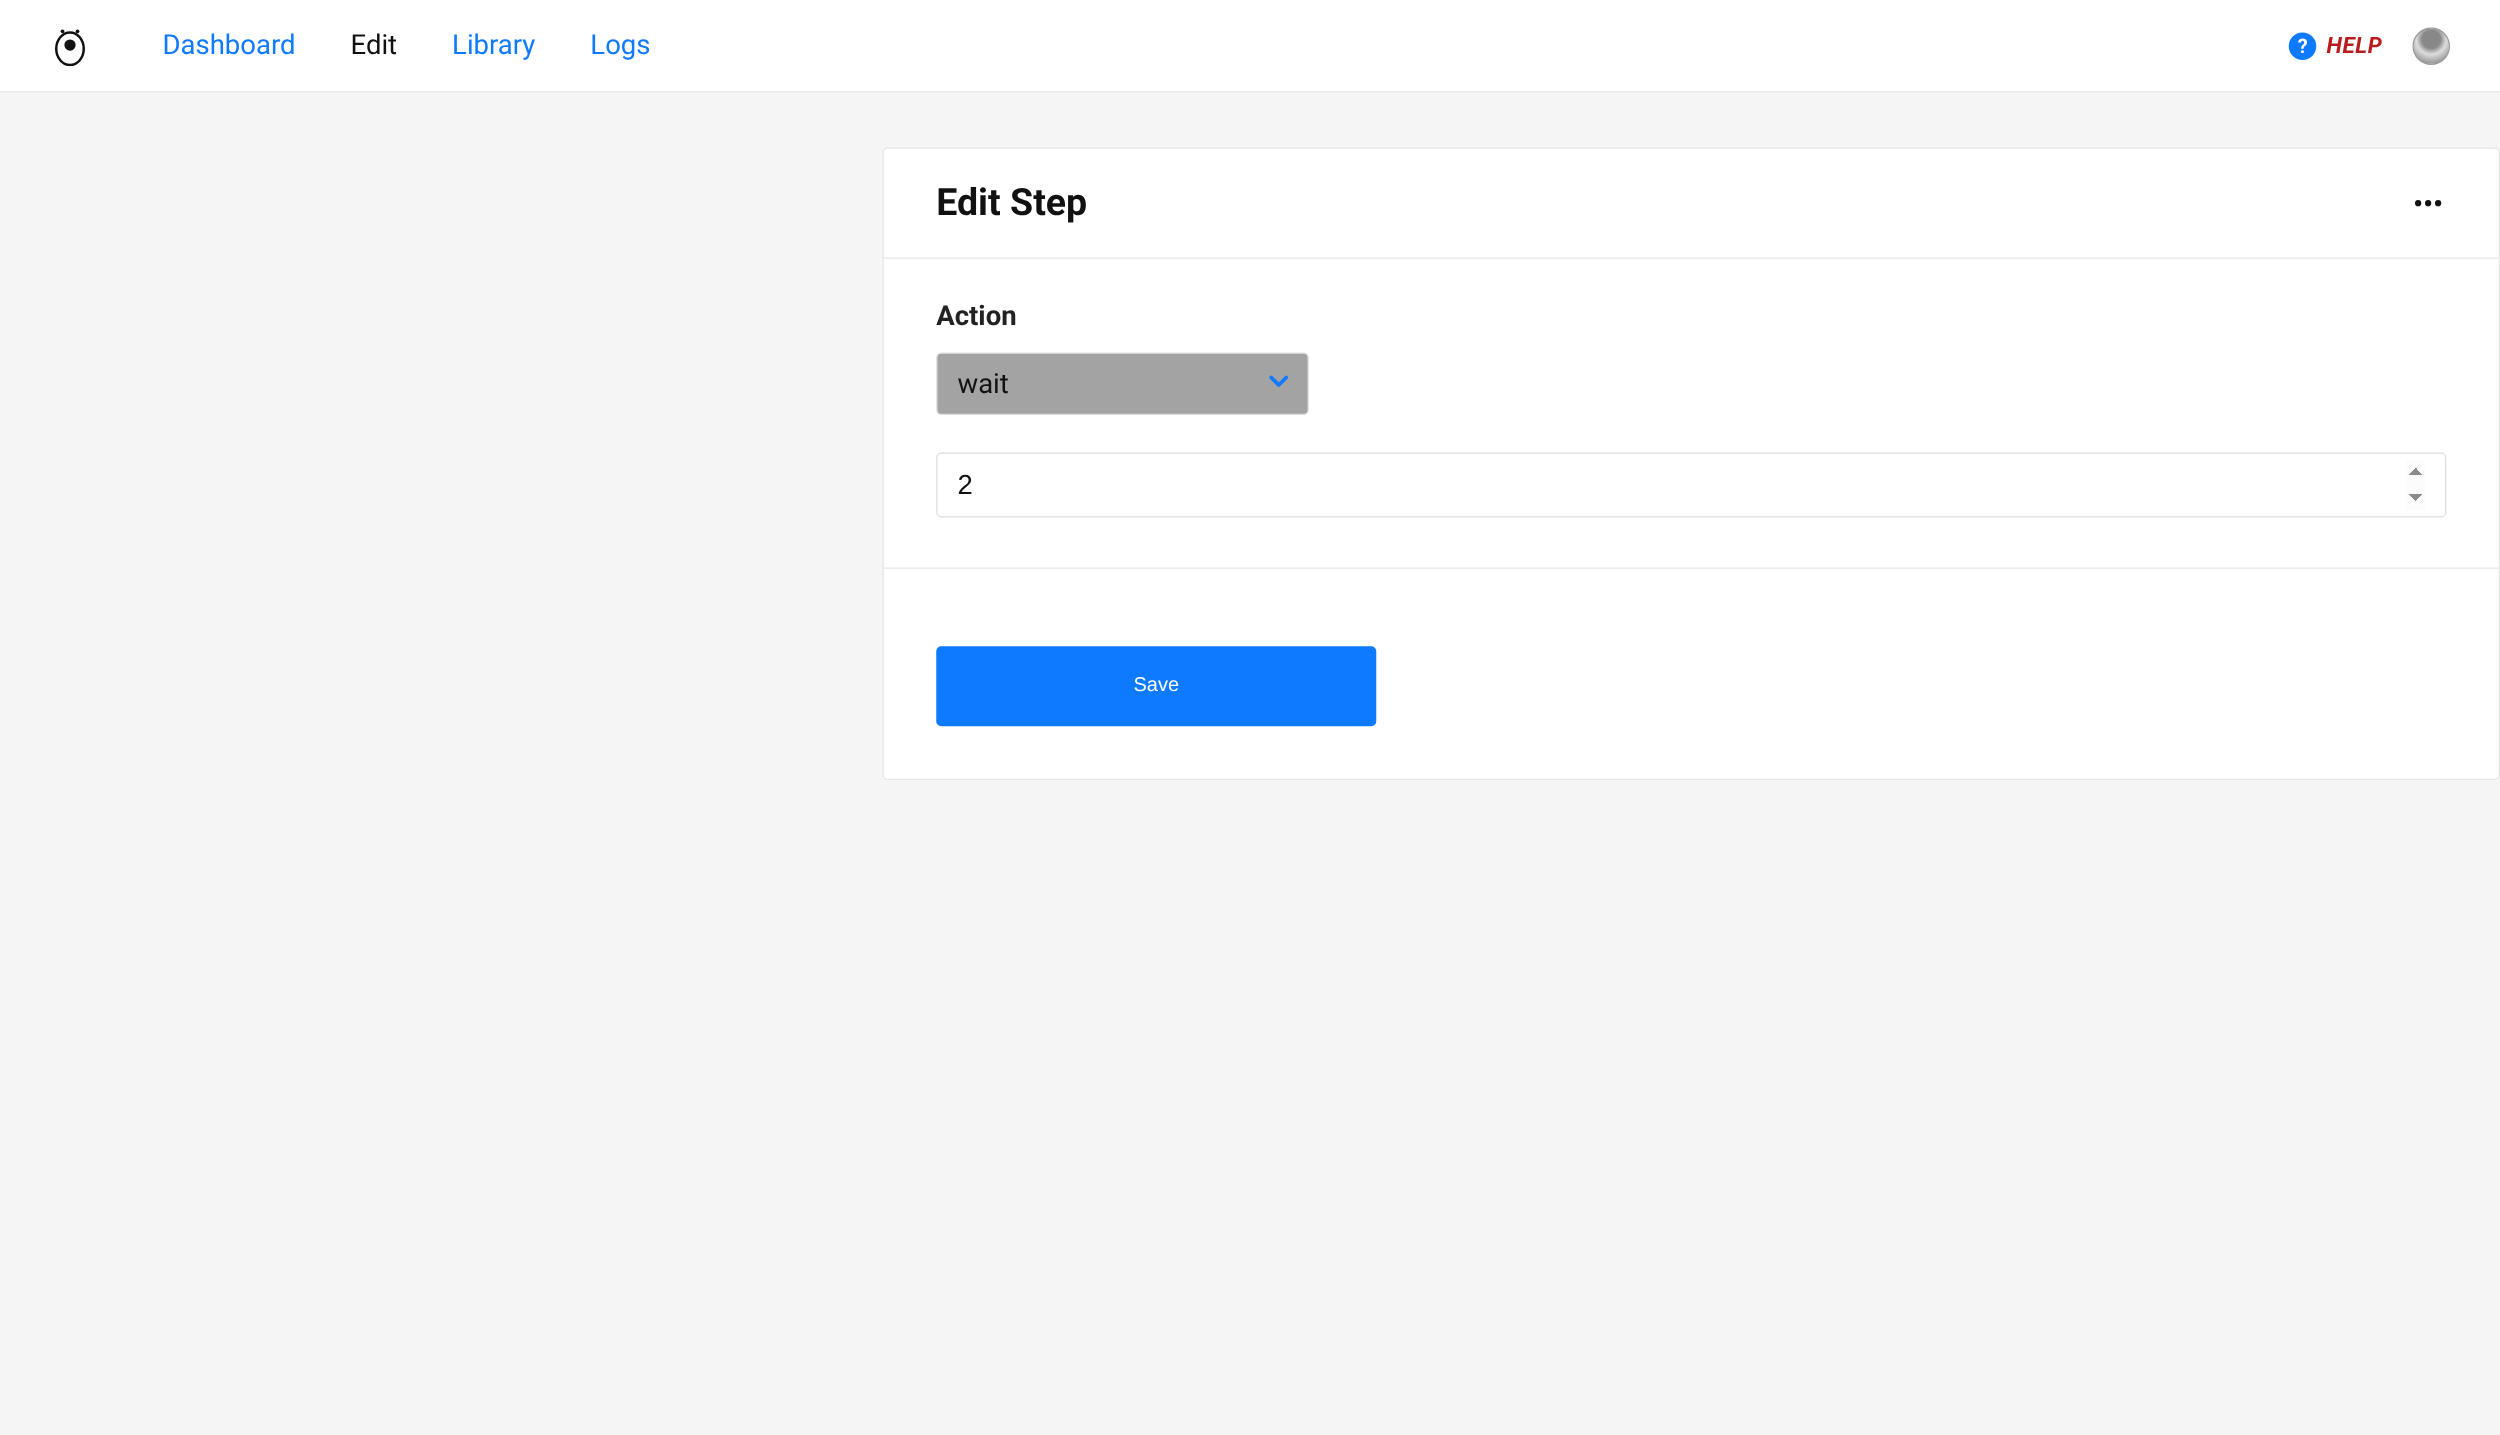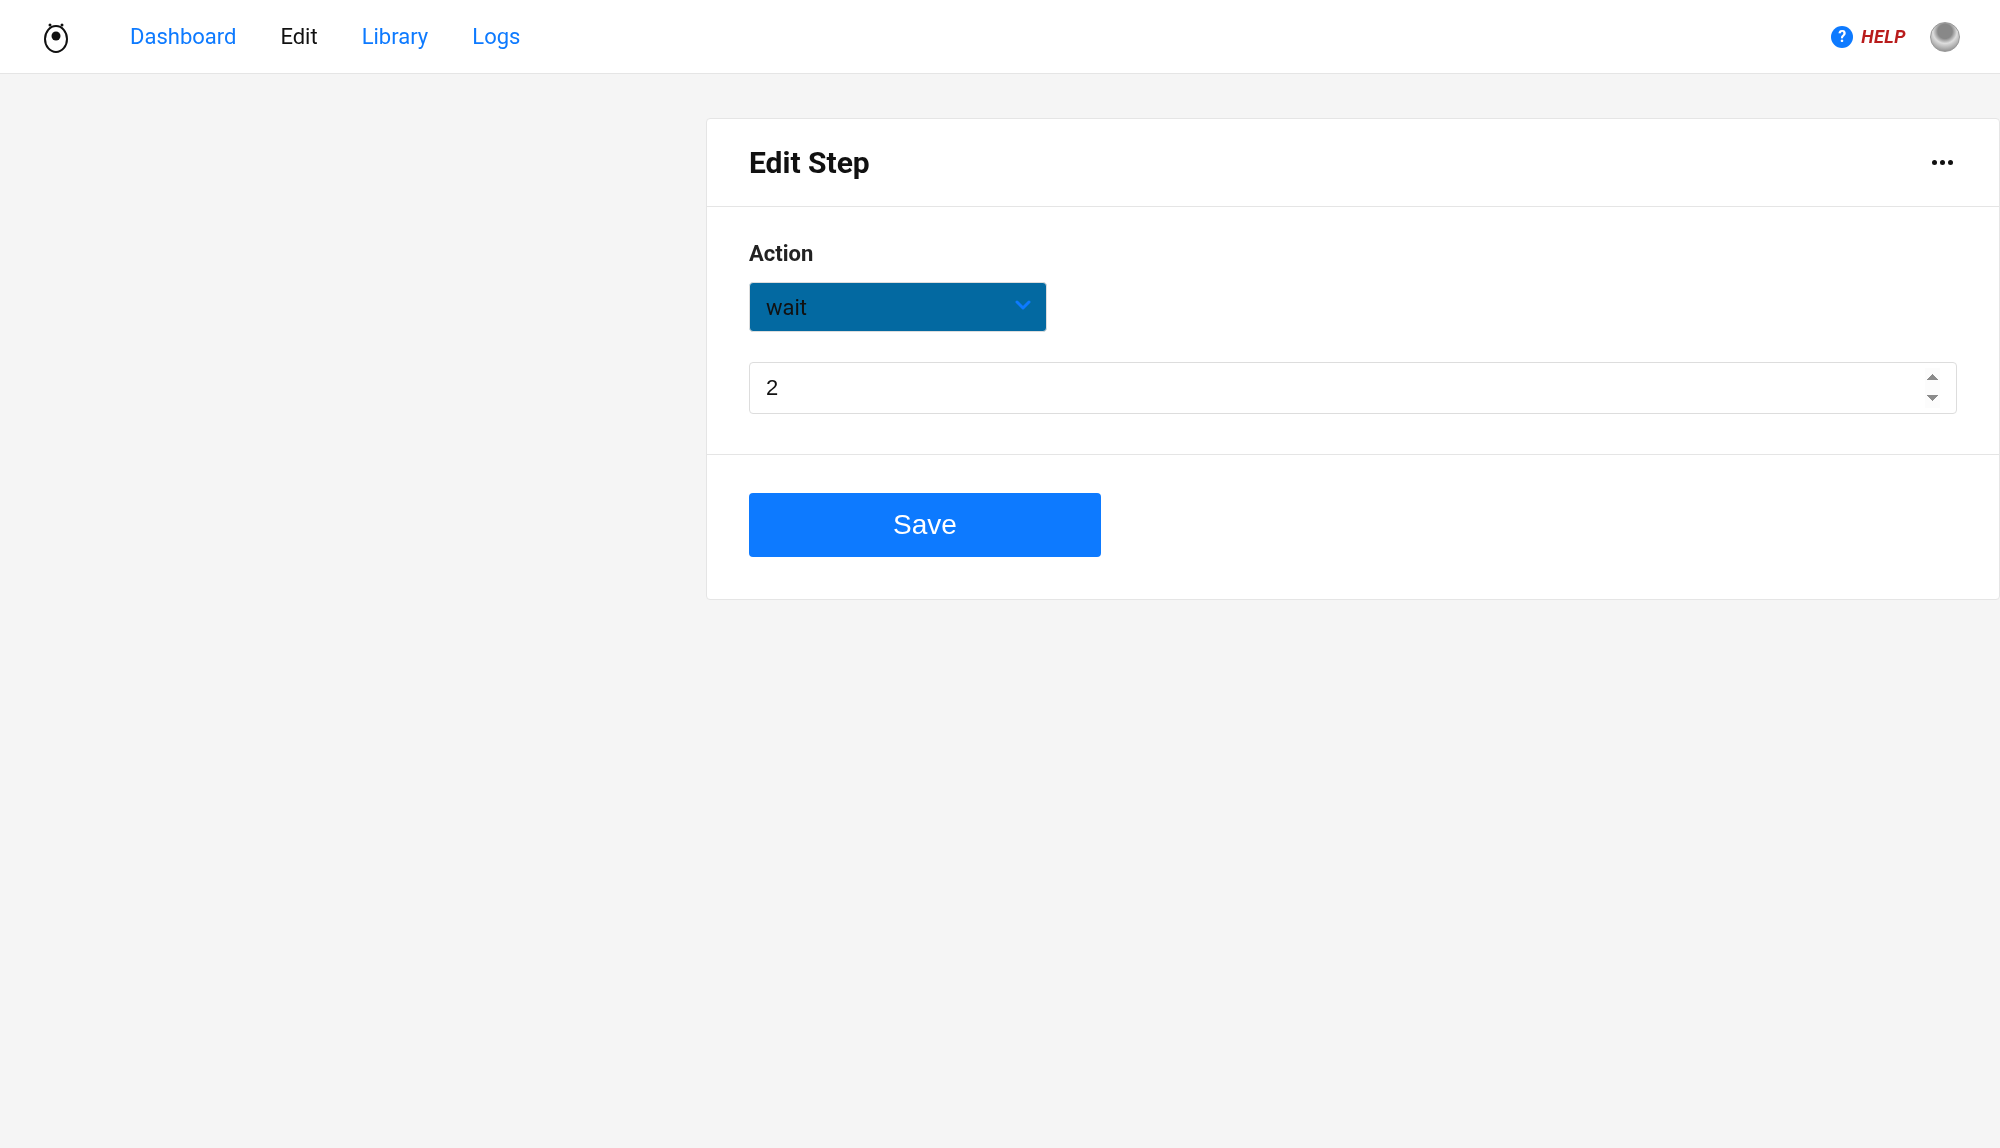--- a/index.html
+++ b/index.html
@@ -135,21 +135,21 @@
     .select-wrap {
       position: relative;
       width: 298px;
       margin-bottom: 30px;
     }
     .select-control {
       width: 100%;
       height: 50px;
       border: 1px solid #ddd;
       border-radius: 4px;
-      background: #0369a1;
+      background: #a3a3a3;
       padding: 0 44px 0 16px;
       font-size: 22px;
       color: #111;
       appearance: none;
       -webkit-appearance: none;
       -moz-appearance: none;
       cursor: pointer;
       display: flex;
       align-items: center;
     }
@@ -177,23 +177,24 @@
     .card-footer {
       padding: 38px 42px 42px 42px;
     }
     .save-btn {
       width: 352px;
       height: 64px;
       background: #0d7aff;
       color: #fff;
       border: none;
       border-radius: 4px;
-      font-size: 28px;
+      font-size: 16px;
       font-weight: 400;
       cursor: pointer;
+      margin-top: 24px;
     }
   </style>
 </head>
 <body>
 
 <div class="topbar">
   <div class="topbar-left">
     <div class="logo">
       <svg width="32" height="32" viewBox="0 0 32 32">
         <ellipse cx="16" cy="18" rx="11" ry="13" fill="none" stroke="#111" stroke-width="2"></ellipse>

